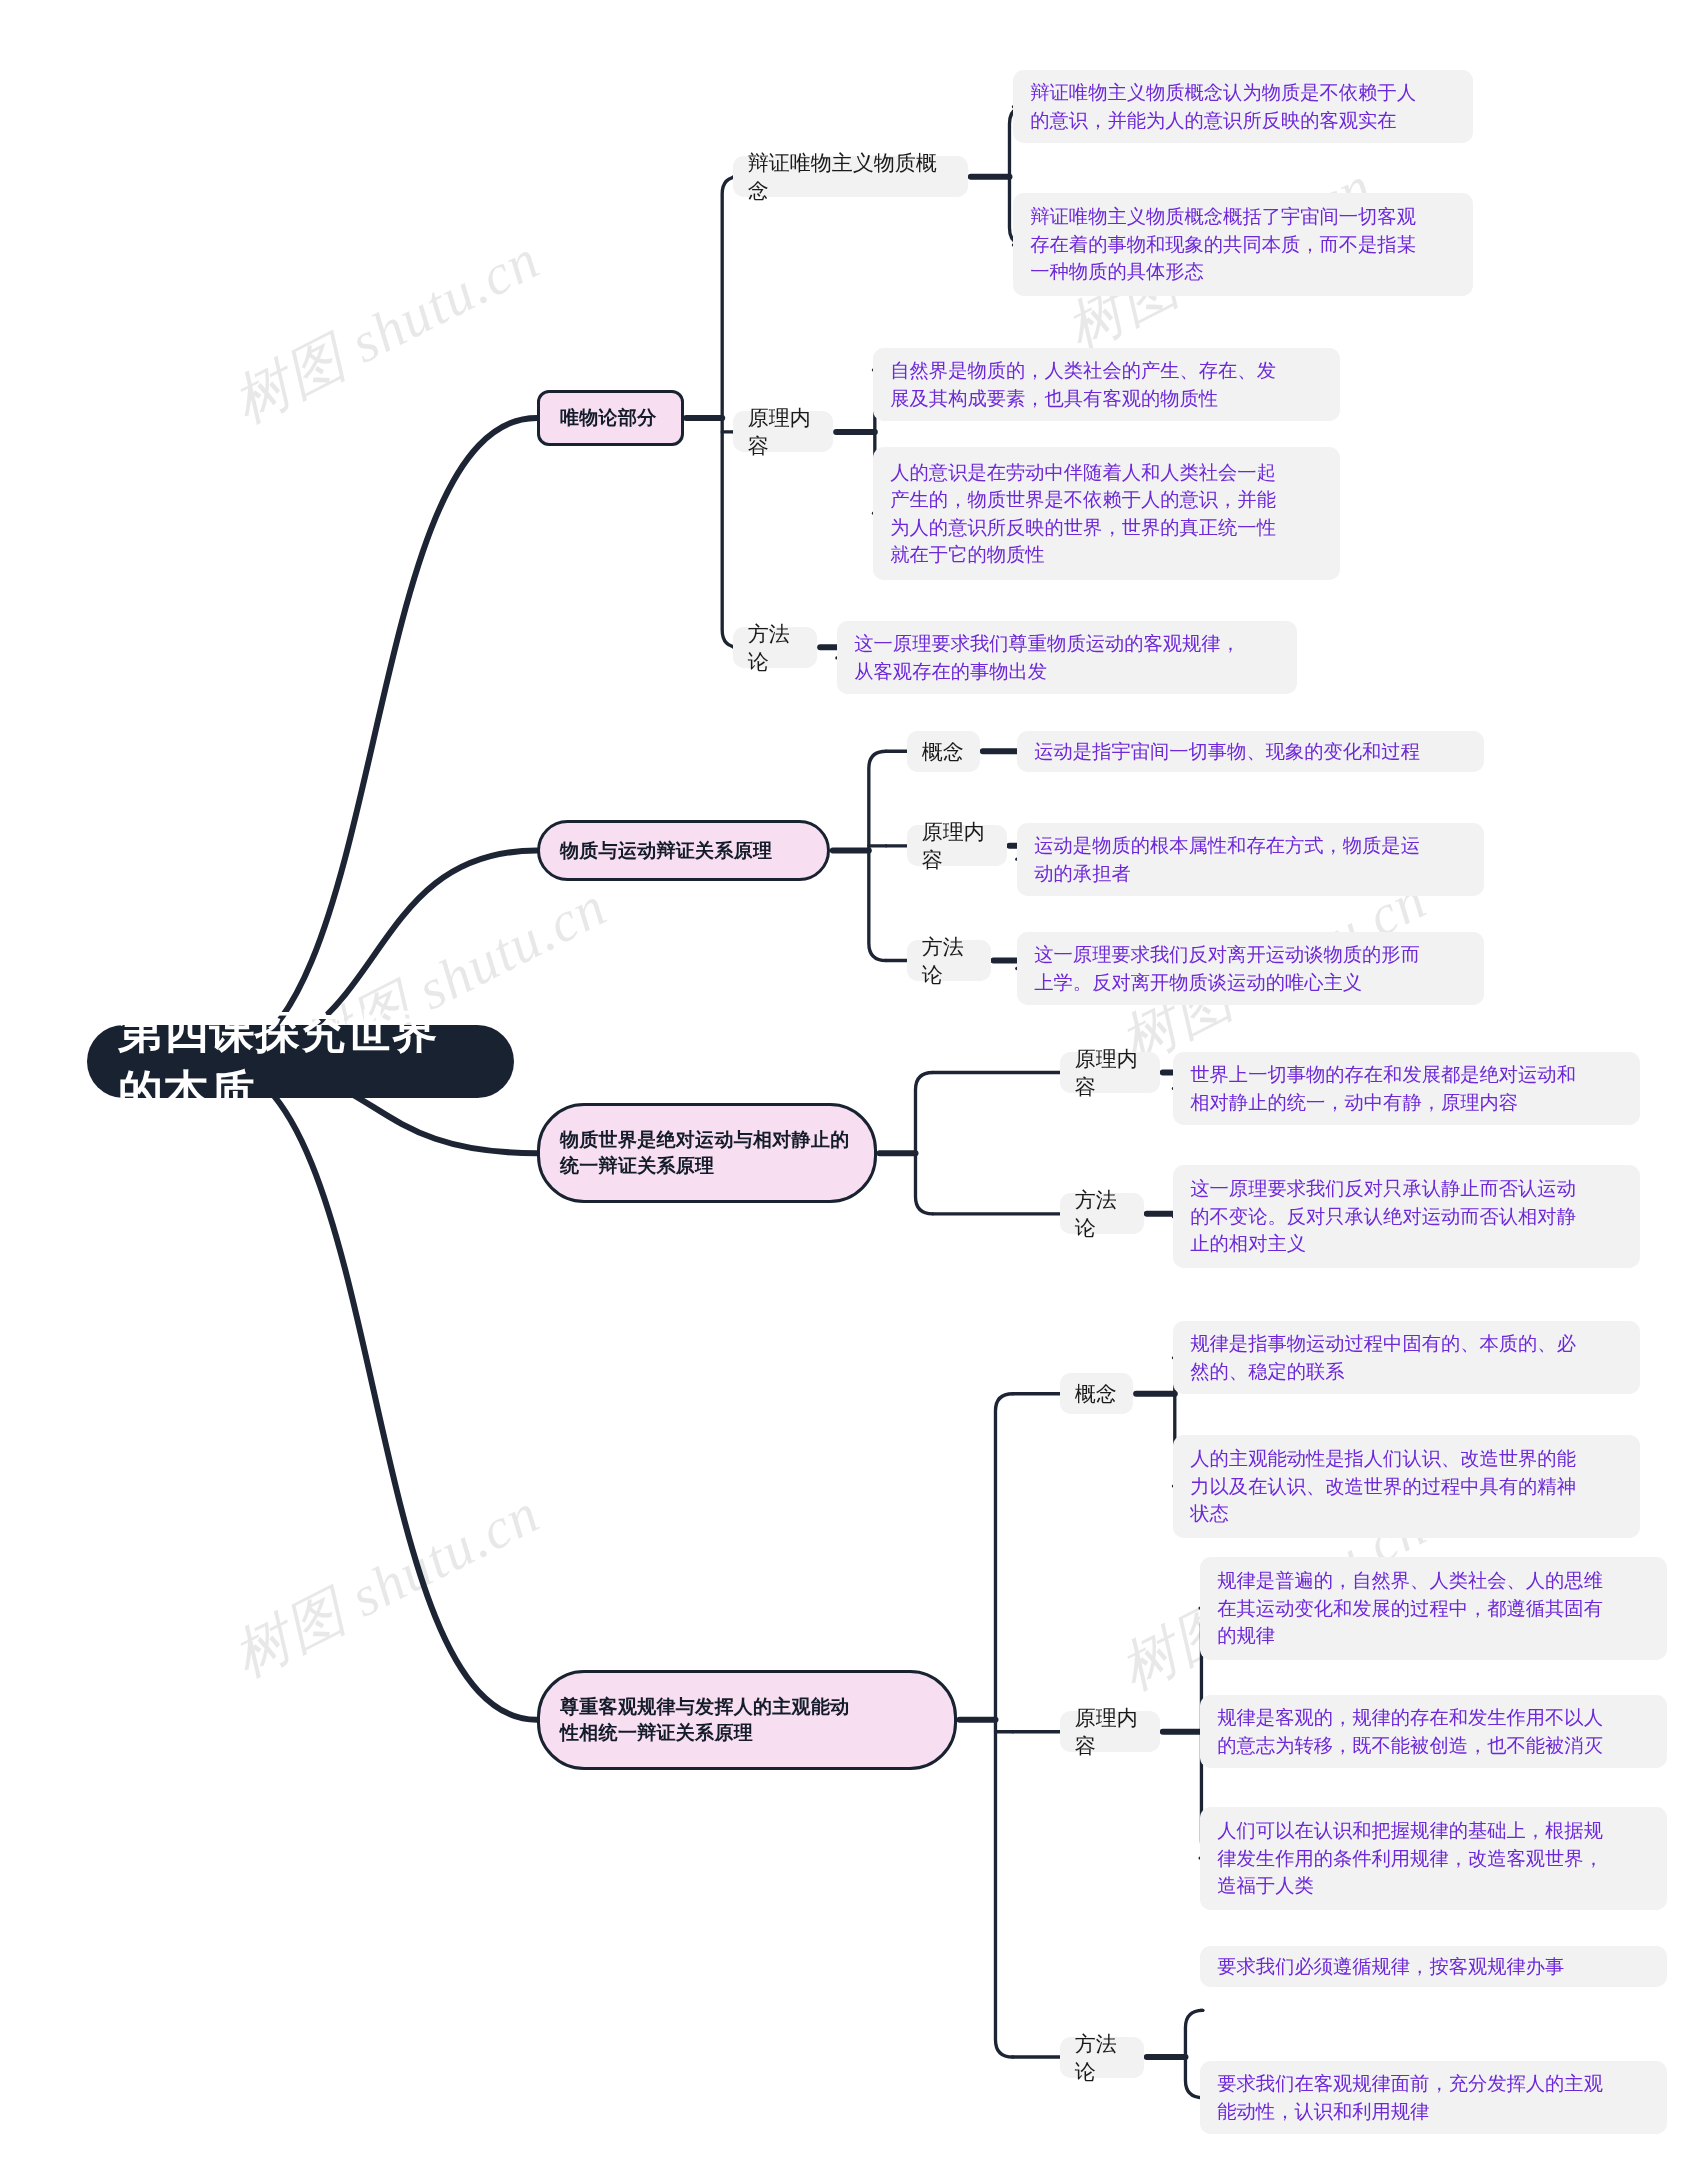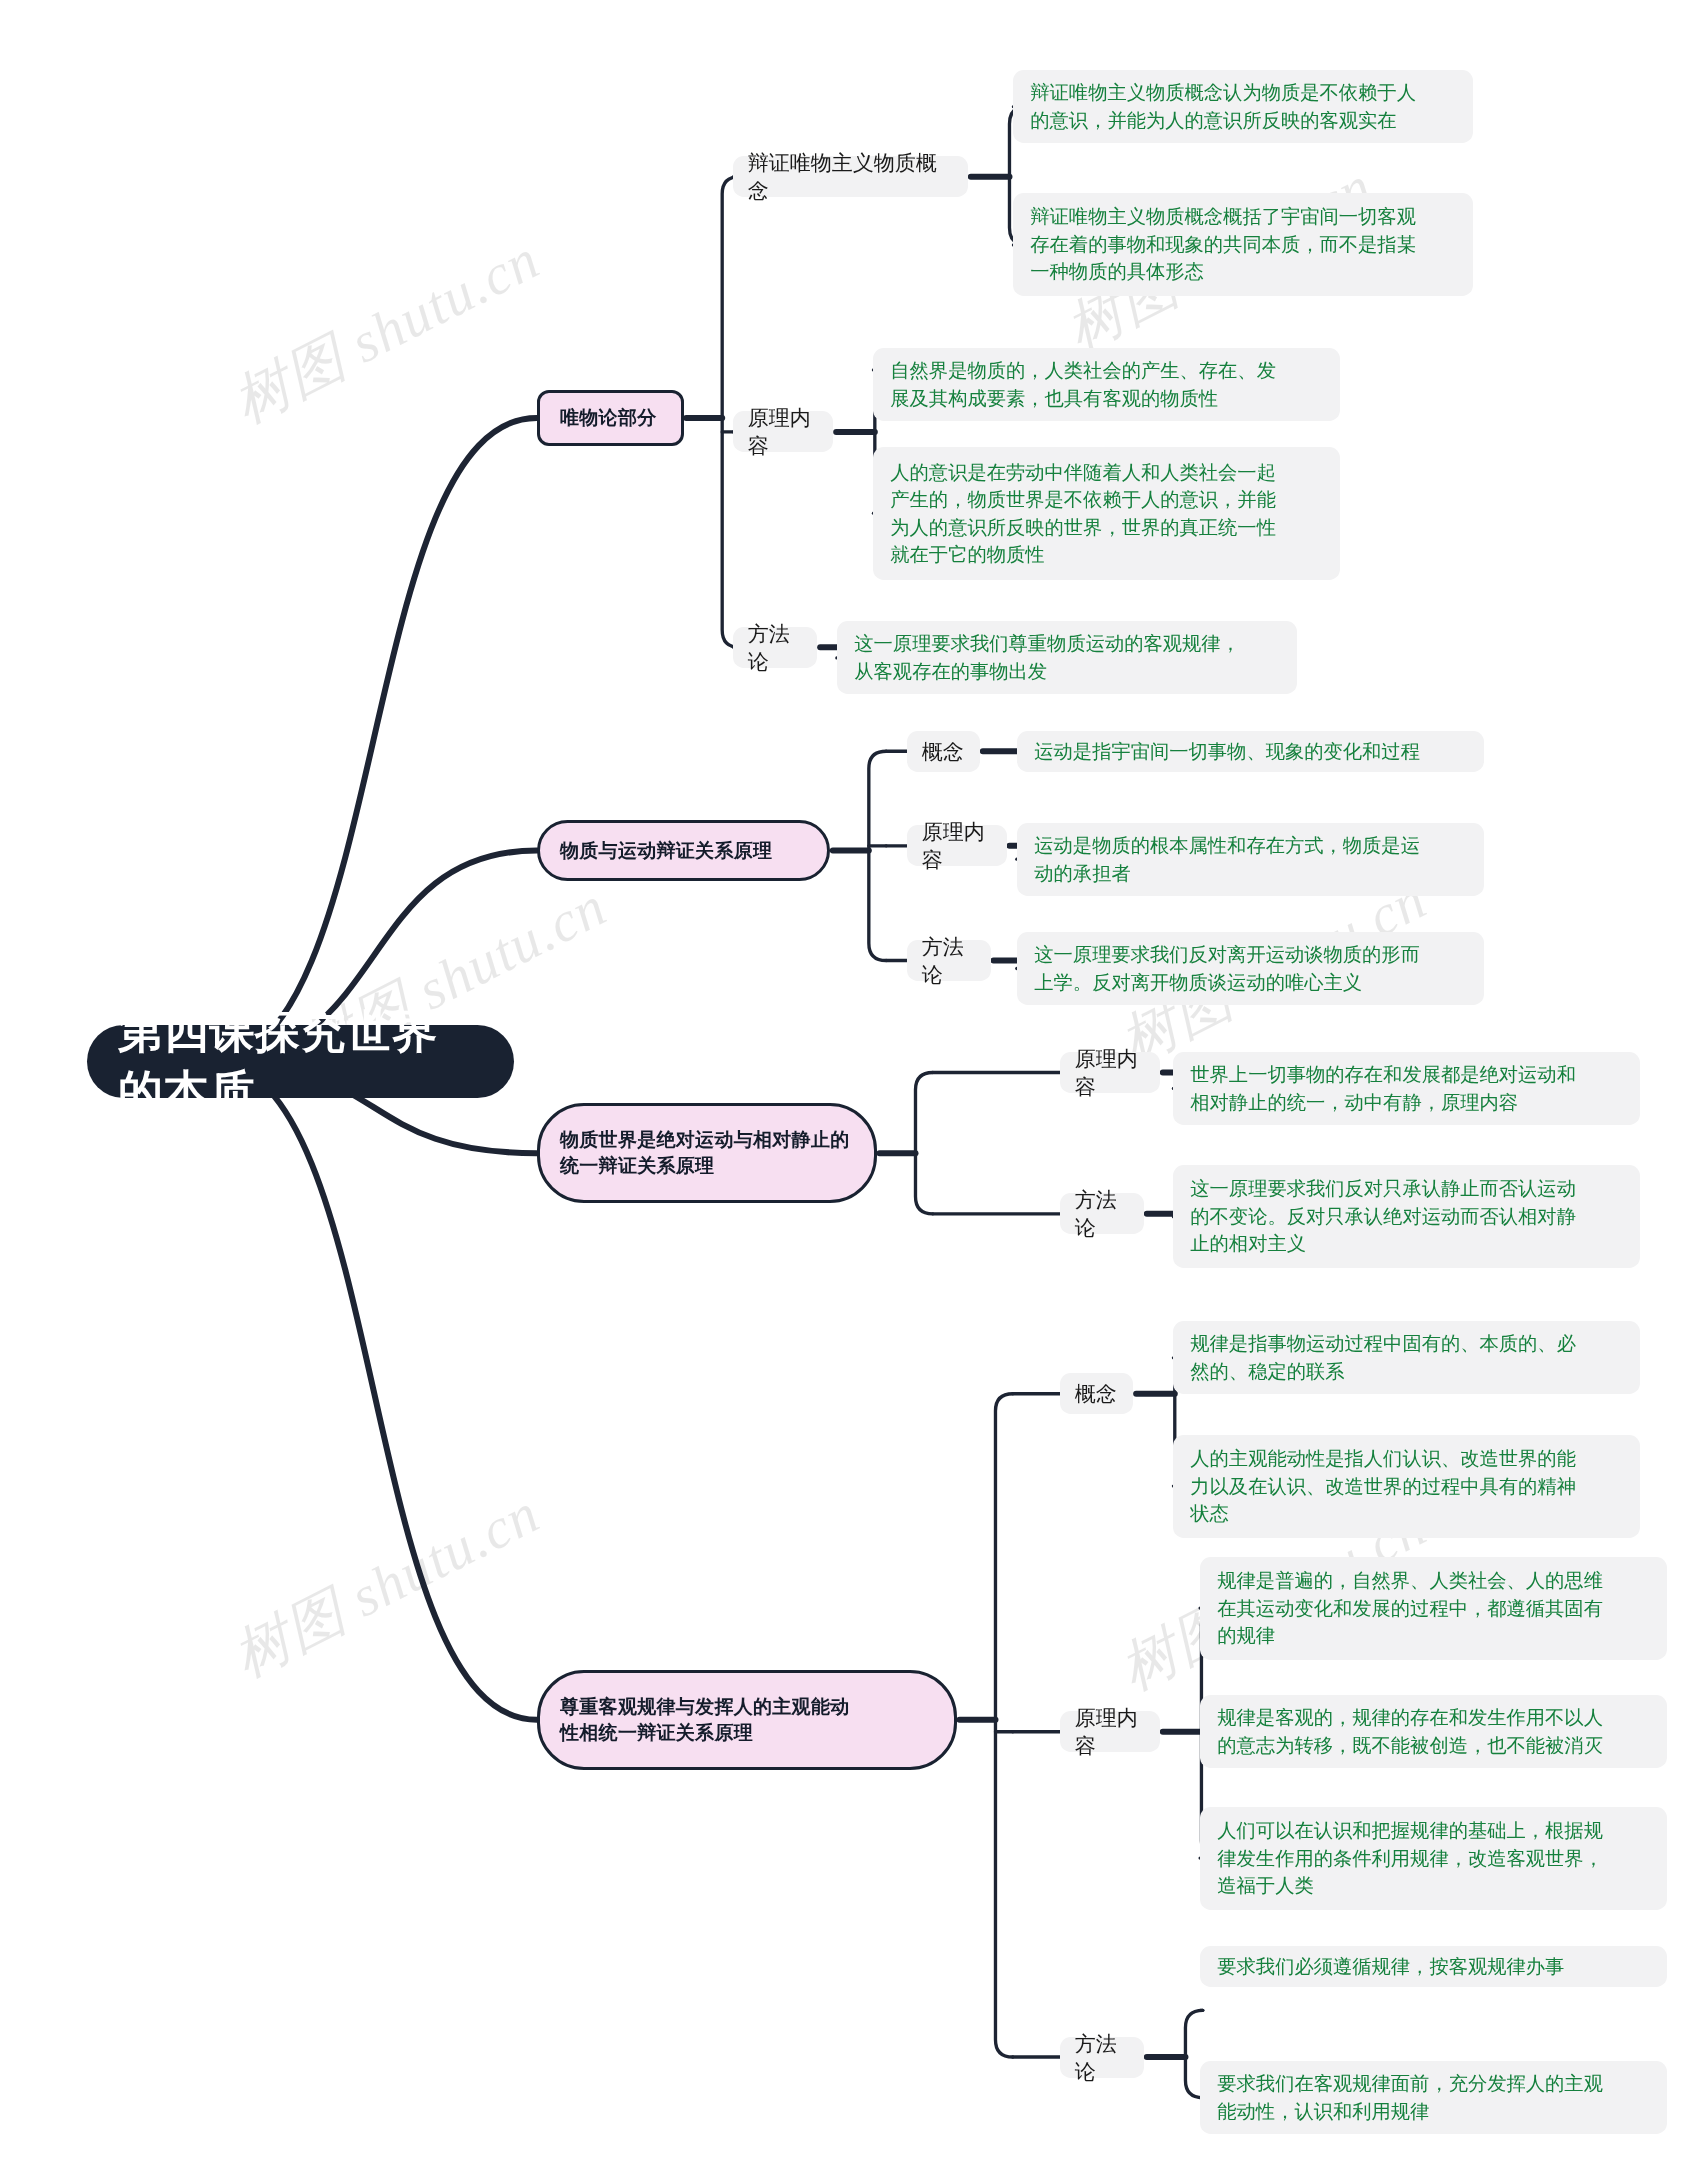--- a/index.html
+++ b/index.html
@@ -28,21 +28,21 @@
           font-weight:bold;font-size:19px;letter-spacing:0.3px;
           padding:0 20px;}
   .branch.r1{border-radius:12px;}
   .branch.r2{border-radius:47px;}
   .branch.r3{border-radius:47px;justify-content:center;}
   .branch.r4{border-radius:47px;}
 
   .sub{background:#f2f2f3;border-radius:10.7px;color:#1a1a1a;
        font-size:21px;padding:0 14.7px;}
 
-  .leaf{background:#f2f2f3;border-radius:10.7px;color:#15803d;
+  .leaf{background:#f2f2f3;border-radius:10.7px;color:#6d28d9;
         font-size:19.3px;line-height:1.42;padding:14.7px 17.3px;align-items:center;}
   .leaf .txt{white-space:pre-line;}
 </style>
 </head>
 <body>
 
 <div id="canvas">
 
   <div class="wm" style="left:220px;top:373px;transform:rotate(-27deg);">树图 shutu.cn</div>
   <div class="wm" style="left:1053px;top:300px;transform:rotate(-27deg);">树图 shutu.cn</div>

